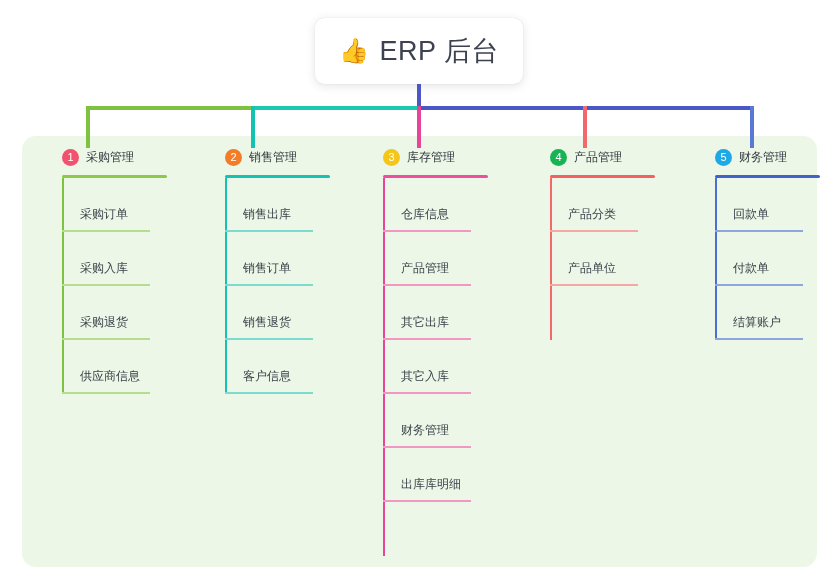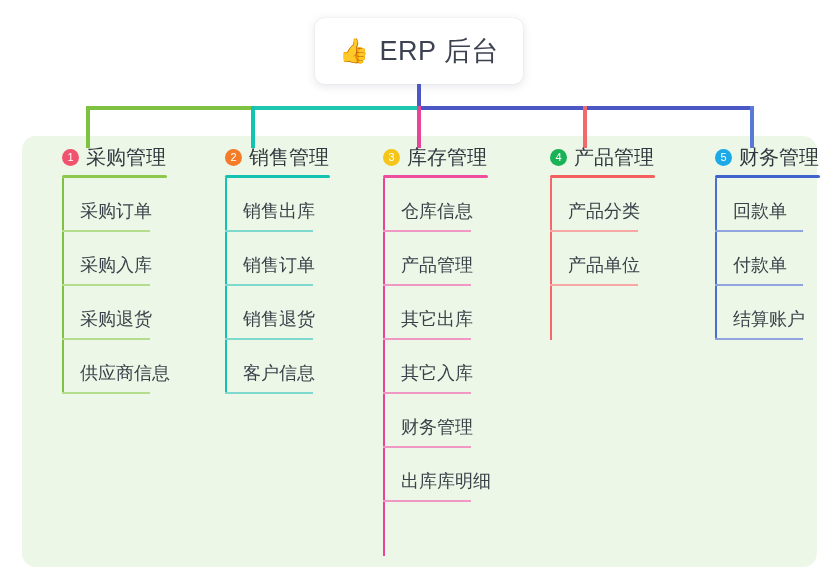--- a/index.html
+++ b/index.html
@@ -99,21 +99,21 @@
     height: 17px;
     border-radius: 50%;
     color: #ffffff;
     font-size: 11px;
     line-height: 17px;
     text-align: center;
     flex: 0 0 auto;
     font-weight: normal;
   }
   .col-title {
-    font-size: 20px;
+    font-size: 12px;
     color: #32383f;
     white-space: nowrap;
   }
   .head-rule {
     margin-top: 7px;
     margin-left: 20px;
     height: 3px;
     width: 105px;
     border-radius: 2px;
   }
@@ -132,21 +132,21 @@
   .leaf {
     position: relative;
     height: 54px;
     box-sizing: border-box;
     padding-left: 18px;
   }
   .leaf-text {
     position: absolute;
     left: 18px;
     bottom: 9px;
-    font-size: 18px;
+    font-size: 12px;
     color: #3b4149;
     white-space: nowrap;
   }
   .leaf-rule {
     position: absolute;
     left: 0;
     bottom: 0;
     height: 2px;
     width: 88px;
   }

